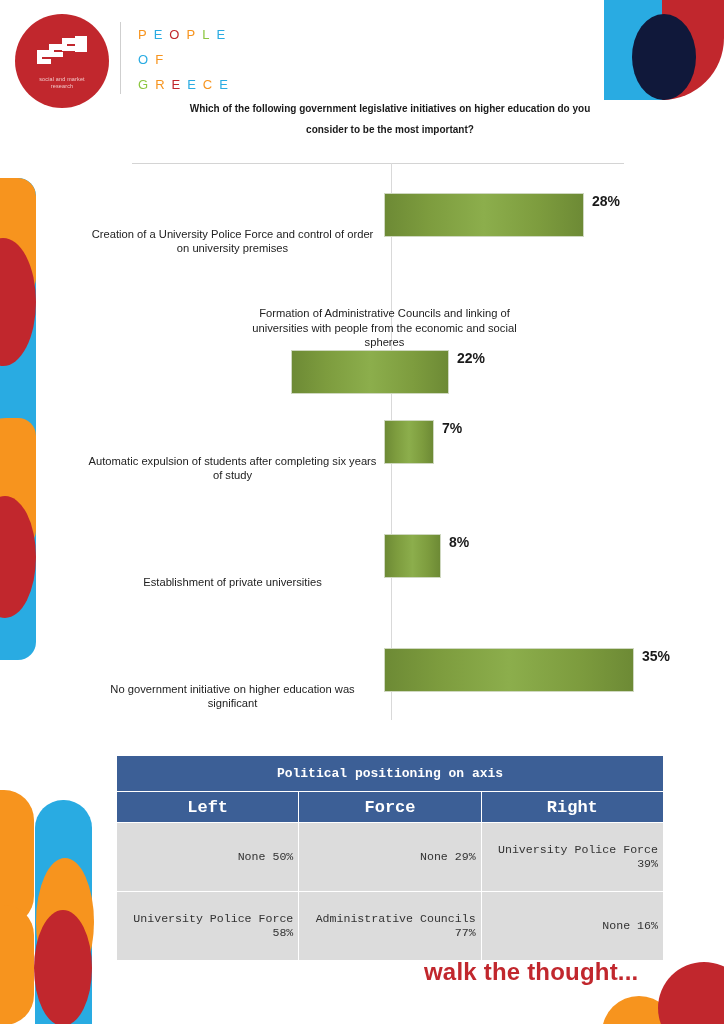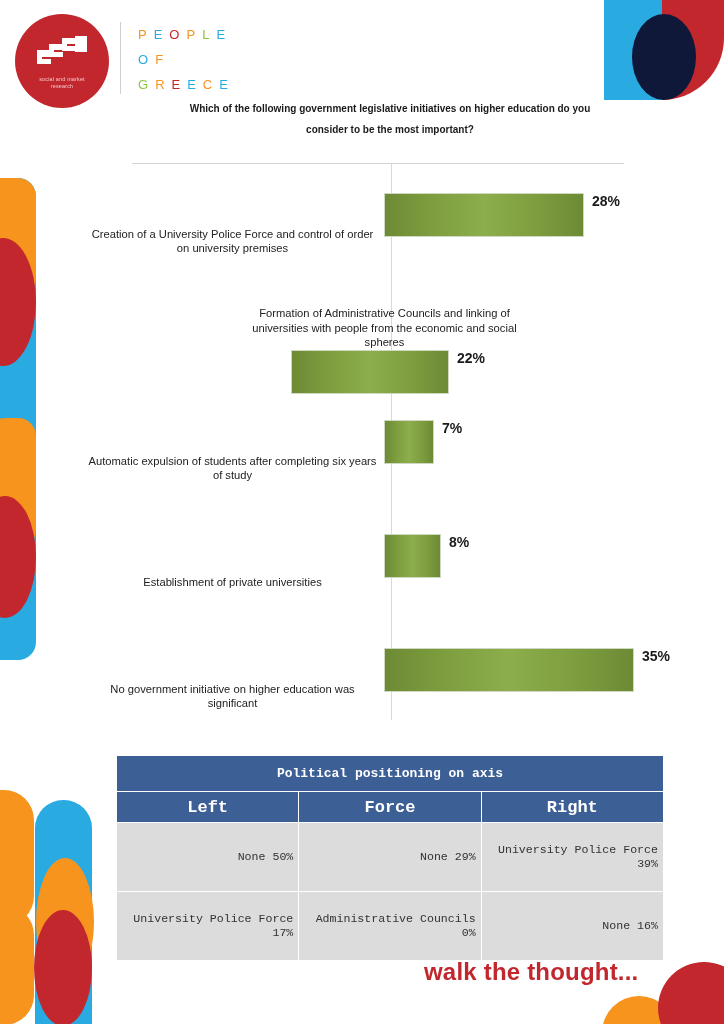--- a/index.html
+++ b/index.html
@@ -196,22 +196,22 @@
           <th class="col">Right</th>
         </tr>
       </thead>
       <tbody>
         <tr>
           <td>None 50%</td>
           <td>None 29%</td>
           <td>University Police Force 39%</td>
         </tr>
         <tr>
-          <td>University Police Force 17%</td>
-          <td>Administrative Councils 0%</td>
+          <td>University Police Force 58%</td>
+          <td>Administrative Councils 77%</td>
           <td>None 16%</td>
         </tr>
       </tbody>
     </table>
   </div>
 
   <div class="tagline">walk the thought...</div>
 
 </div>
 

